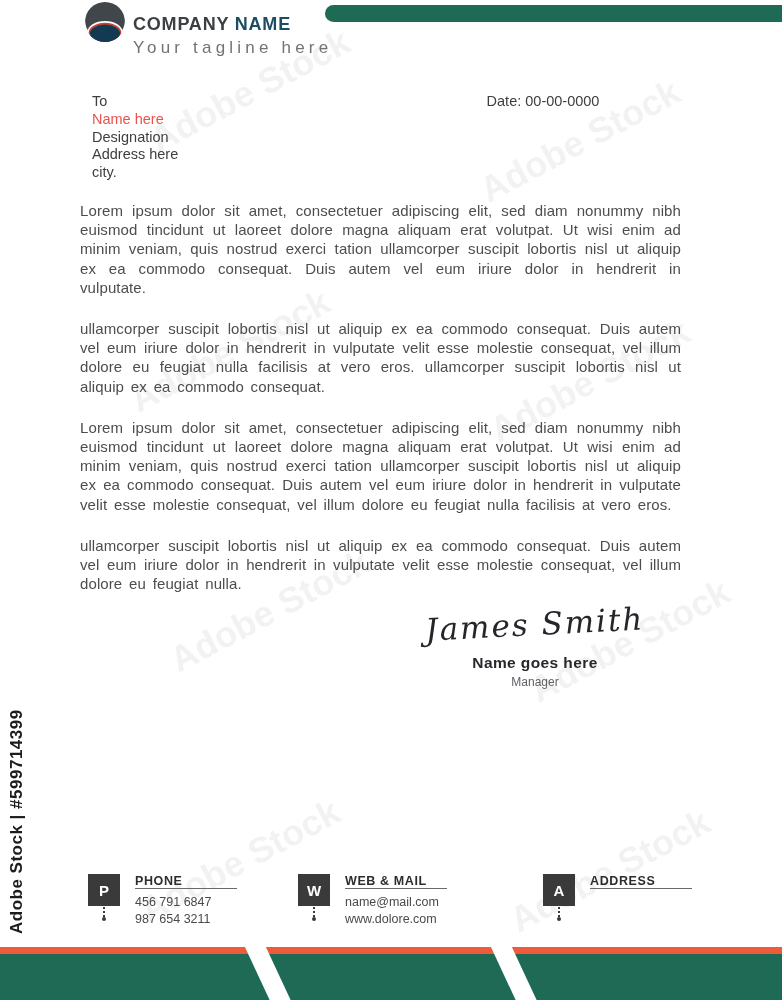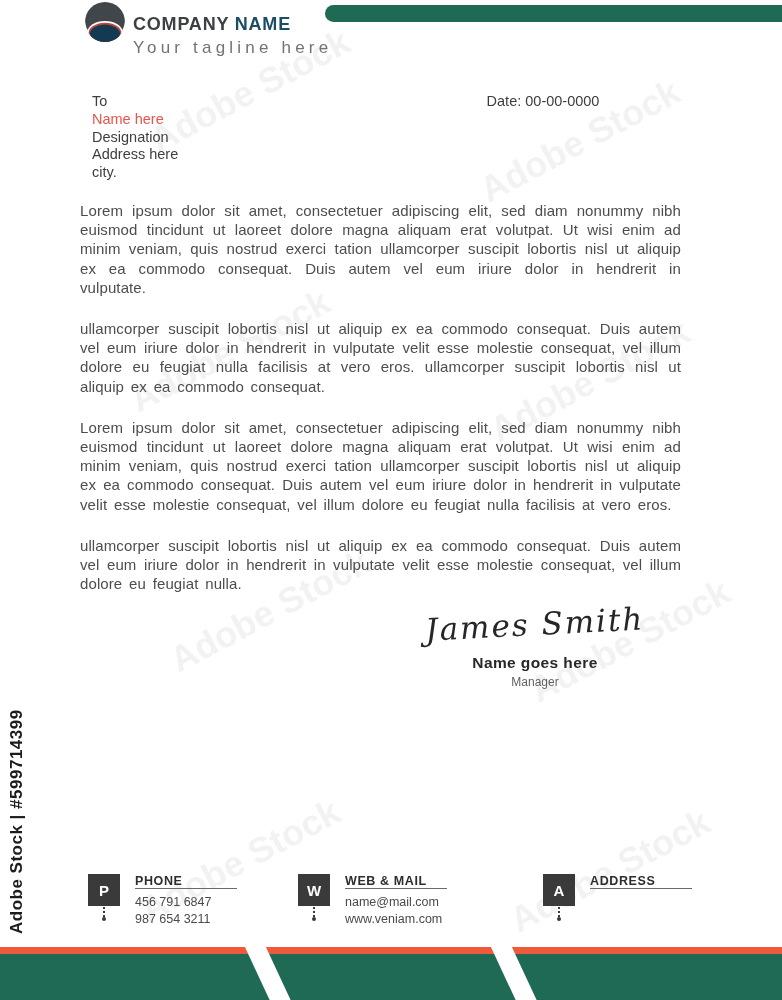--- a/index.html
+++ b/index.html
@@ -152,21 +152,21 @@
 
   <div class="footer-col fc-2">
     <div class="badge-wrap">
       <div class="badge">W</div>
       <div class="pin"></div>
     </div>
     <div>
       <div class="footer-label">WEB &amp; MAIL</div>
       <div class="footer-lines">
         <div class="footer-line">name@mail.com</div>
-        <div class="footer-line">www.veniam.com</div>
+        <div class="footer-line">www.dolore.com</div>
       </div>
     </div>
   </div>
 
   <div class="footer-col fc-3">
     <div class="badge-wrap">
       <div class="badge">A</div>
       <div class="pin"></div>
     </div>
     <div>

